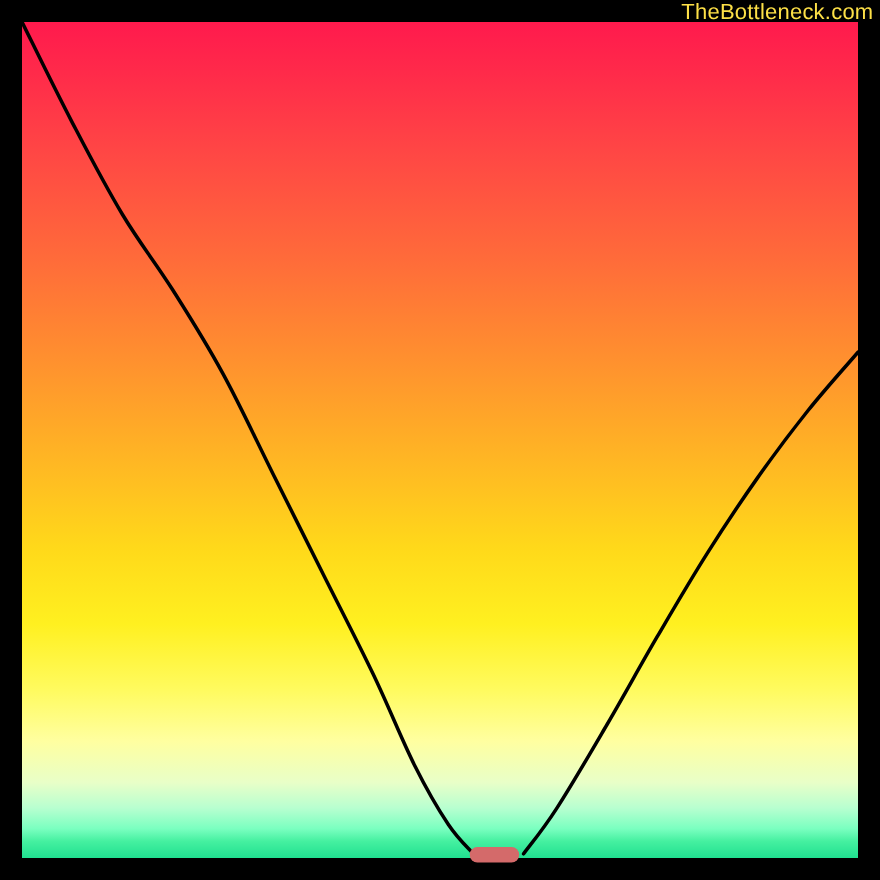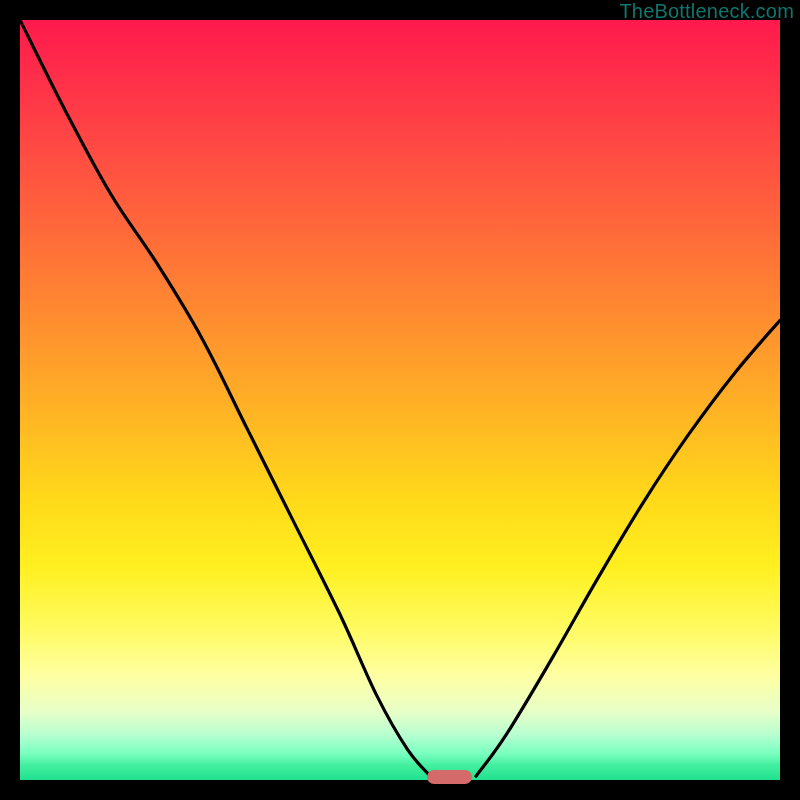--- a/index.html
+++ b/index.html
@@ -43,21 +43,21 @@
   }
   .marker {
     position: absolute;
     border-radius: 8px;
     background: #d46a6a;
   }
   .watermark {
     position: absolute;
     top: 0px;
     right: 6px;
-    color: #0f766e;
+    color: #fde047;
     font-size: 20px;
     letter-spacing: 0.2px;
   }
   svg.curve {
     position: absolute;
     left: 0;
     top: 0;
     width: 760px;
     height: 760px;
   }

